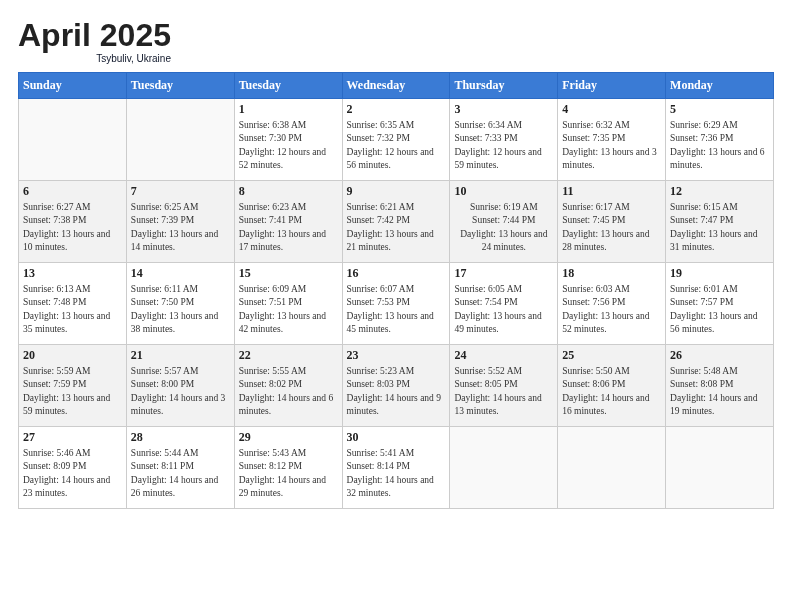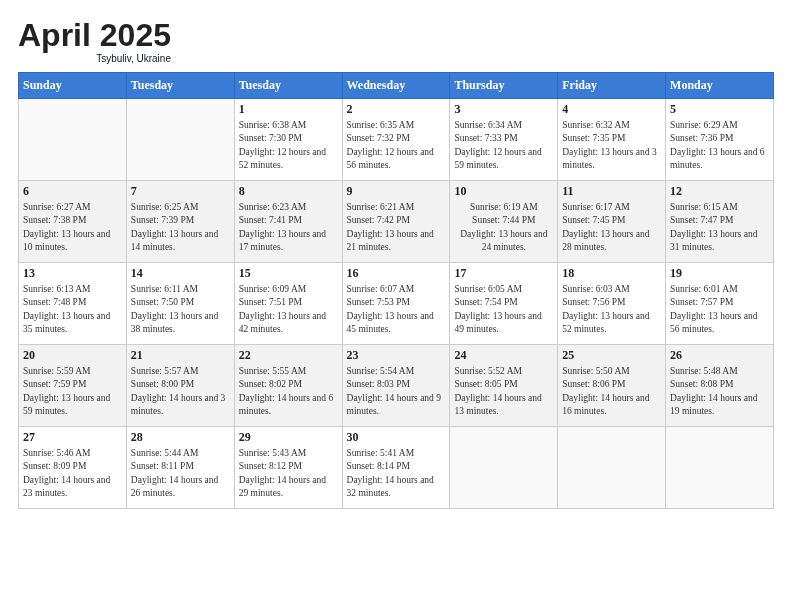--- a/index.html
+++ b/index.html
@@ -262,21 +262,21 @@
 Daylight: 14 hours and 3 minutes.</div>
           </td>
           <td>
             <span class="day-num">22</span>
             <div class="day-info" style="white-space: pre-line;">Sunrise: 5:55 AM
 Sunset: 8:02 PM
 Daylight: 14 hours and 6 minutes.</div>
           </td>
           <td>
             <span class="day-num">23</span>
-            <div class="day-info" style="white-space: pre-line;">Sunrise: 5:54 AM
+            <div class="day-info" style="white-space: pre-line;">Sunrise: 5:23 AM
 Sunset: 8:03 PM
 Daylight: 14 hours and 9 minutes.</div>
           </td>
           <td>
             <span class="day-num">24</span>
             <div class="day-info" style="white-space: pre-line;">Sunrise: 5:52 AM
 Sunset: 8:05 PM
 Daylight: 14 hours and 13 minutes.</div>
           </td>
           <td>

